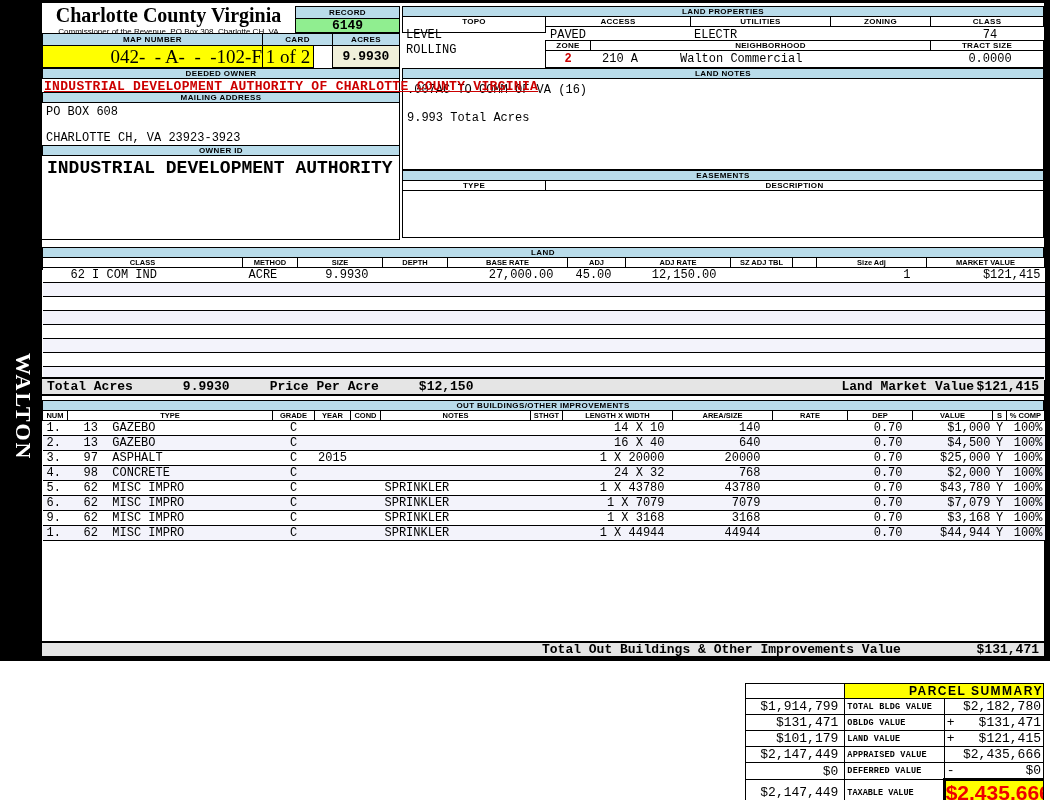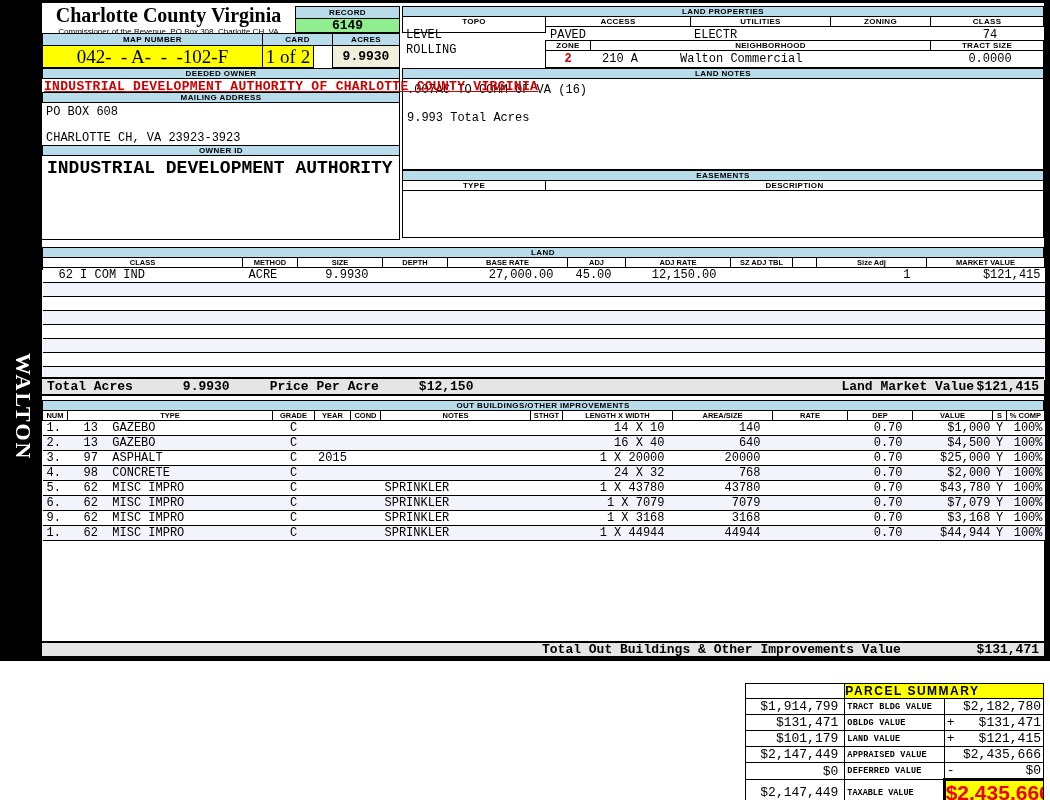--- a/index.html
+++ b/index.html
@@ -37,21 +37,21 @@
       text-decoration:underline;white-space:pre;z-index:9;letter-spacing:.3px;}
 
   table{border-collapse:collapse;table-layout:fixed;width:100%;}
   th{border:1px solid var(--line);background:#fff;font:bold 7.5px "Liberation Sans",sans-serif;
      text-align:center;height:10px;overflow:hidden;white-space:nowrap;padding:0 1px;}
   td{font:12px "Liberation Mono","DejaVu Sans Mono",monospace;height:14px;white-space:pre;overflow:hidden;}
   tr.row td{border-bottom:1px solid var(--line);}
   tr.l{background:var(--stripe);} tr.w{background:#fff;}
 
   
-  #land-table td:nth-child(1){padding-left:16px;}
+  #land-table td:nth-child(1){padding-left:28px;}
   #land-table td:nth-child(2){padding-left:6px;}
   #land-table td:nth-child(3),#land-table td:nth-child(5),#land-table td:nth-child(6),
   #land-table td:nth-child(7){text-align:right;padding-right:14px;}
   #land-table td:nth-child(10){text-align:right;padding-right:16px;}
   #land-table td:nth-child(11){text-align:right;padding-right:4px;}
 
   
   #ob-table td:nth-child(1){padding-left:4px;}
   #ob-table td:nth-child(2){padding-left:16px;}
   #ob-table td:nth-child(3){text-align:center;}
@@ -68,21 +68,21 @@
      font:bold 13px "Liberation Mono","DejaVu Sans Mono",monospace;display:flex;align-items:center;}
 
   
   #summary{position:absolute;left:745px;top:683px;width:299px;}
   #summary table{width:299px;}
   #summary td{border:1px solid var(--line);}
   .sleft{width:106px;text-align:right;padding-right:6px;font:13px "Liberation Mono","DejaVu Sans Mono",monospace;}
   .slabel{width:97px;font:bold 8.5px "Liberation Mono","DejaVu Sans Mono",monospace;padding-left:2px;letter-spacing:.2px;}
   .sright{width:96px;font:13px "Liberation Mono","DejaVu Sans Mono",monospace;}
   .sright .wrap{display:flex;justify-content:space-between;padding:0 2px;}
-  .stitle{background:var(--yellow);font:bold 12px "Liberation Sans",sans-serif;text-align:left;letter-spacing:1.5px;height:15px;}
+  .stitle{background:var(--yellow);font:bold 12px "Liberation Sans",sans-serif;text-align:right;letter-spacing:1.5px;height:15px;}
   .sblank{background:#fff;}
   #summary thead td{height:15px;}
   #summary tbody td{height:15px;}
   tr.thick .sright{border-top:3px solid var(--line);}
   .taxleft{font:13px "Liberation Mono","DejaVu Sans Mono",monospace;text-align:right;padding-right:6px;vertical-align:middle;}
   .taxlabel{font:bold 8.5px "Liberation Mono","DejaVu Sans Mono",monospace;padding-left:2px;width:50px;}
   .taxval{background:var(--yellow);color:var(--bigred);font:bold 21px "Liberation Sans",sans-serif;
           text-align:right;padding-right:4px;border-top:3px solid var(--line)!important;border-left:3px solid var(--line)!important;}
   #taxable-row td{height:26px;}
 </style>
@@ -103,21 +103,21 @@
     <div class="county-sub">Commissioner of the Revenue, PO Box 308, Charlotte CH, VA</div>
   </div>
 
   <div class="bar" style="left:295px;top:6px;width:105px;height:13px;line-height:12px;">RECORD</div>
   <div class="box greenbg mono" style="left:295px;top:18px;width:105px;height:15px;font-weight:bold;font-size:13px;text-align:center;line-height:14px;">6149</div>
 
   <div class="bar" style="left:42px;top:33px;width:221px;height:13px;line-height:12px;">MAP NUMBER</div>
   <div class="bar" style="left:262px;top:33px;width:71px;height:13px;line-height:12px;">CARD</div>
   <div class="bar" style="left:332px;top:33px;width:68px;height:13px;line-height:12px;">ACRES</div>
 
-  <div class="box yellowbg bigval" style="left:42px;top:45px;width:221px;height:23px;line-height:22px;">042-  - A-  -  -102-F</div>
+  <div class="box yellowbg bigval" style="left:42px;top:45px;width:221px;height:23px;line-height:22px;text-align:right;">042-  - A-  -  -102-F</div>
   <div class="box yellowbg bigval" style="left:262px;top:45px;width:52px;height:23px;line-height:22px;">1 of 2</div>
   <div class="box creambg mono" style="left:332px;top:45px;width:68px;height:23px;font-weight:bold;font-size:13px;text-align:center;line-height:22px;">9.9930</div>
 
   <div class="bar" style="left:402px;top:6px;width:642px;height:11px;">LAND PROPERTIES</div>
   <div class="hcell" style="left:402px;top:16px;width:144px;height:17px;">TOPO</div>
   <div class="hcell" style="left:545px;top:16px;width:146px;height:11px;">ACCESS</div>
   <div class="hcell" style="left:690px;top:16px;width:141px;height:11px;">UTILITIES</div>
   <div class="hcell" style="left:830px;top:16px;width:101px;height:11px;">ZONING</div>
   <div class="hcell" style="left:930px;top:16px;width:114px;height:11px;">CLASS</div>
 
@@ -486,21 +486,21 @@
     <table>
       <thead>
         <tr>
           <td class="sblank"></td>
           <td class="stitle" colspan="2">PARCEL SUMMARY</td>
         </tr>
       </thead>
       <tbody id="summary-body">
           <tr class="thick">
             <td class="sleft">$1,914,799</td>
-            <td class="slabel">TRACT BLDG VALUE</td>
+            <td class="slabel">TOTAL BLDG VALUE</td>
             <td class="sright"><div class="wrap"><span class="sop"></span><span class="sval">$2,182,780</span></div></td>
           </tr>
           <tr>
             <td class="sleft">$131,471</td>
             <td class="slabel">OBLDG VALUE</td>
             <td class="sright"><div class="wrap"><span class="sop">+</span><span class="sval">$131,471</span></div></td>
           </tr>
           <tr>
             <td class="sleft">$101,179</td>
             <td class="slabel">LAND VALUE</td>

